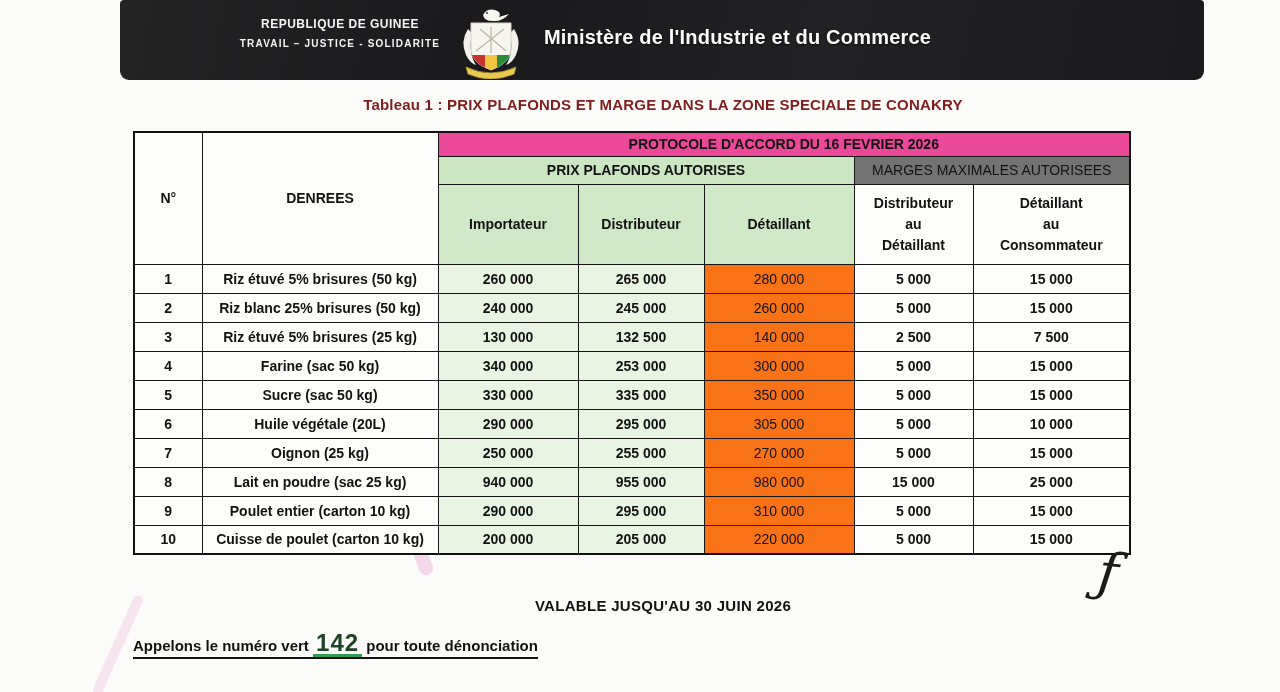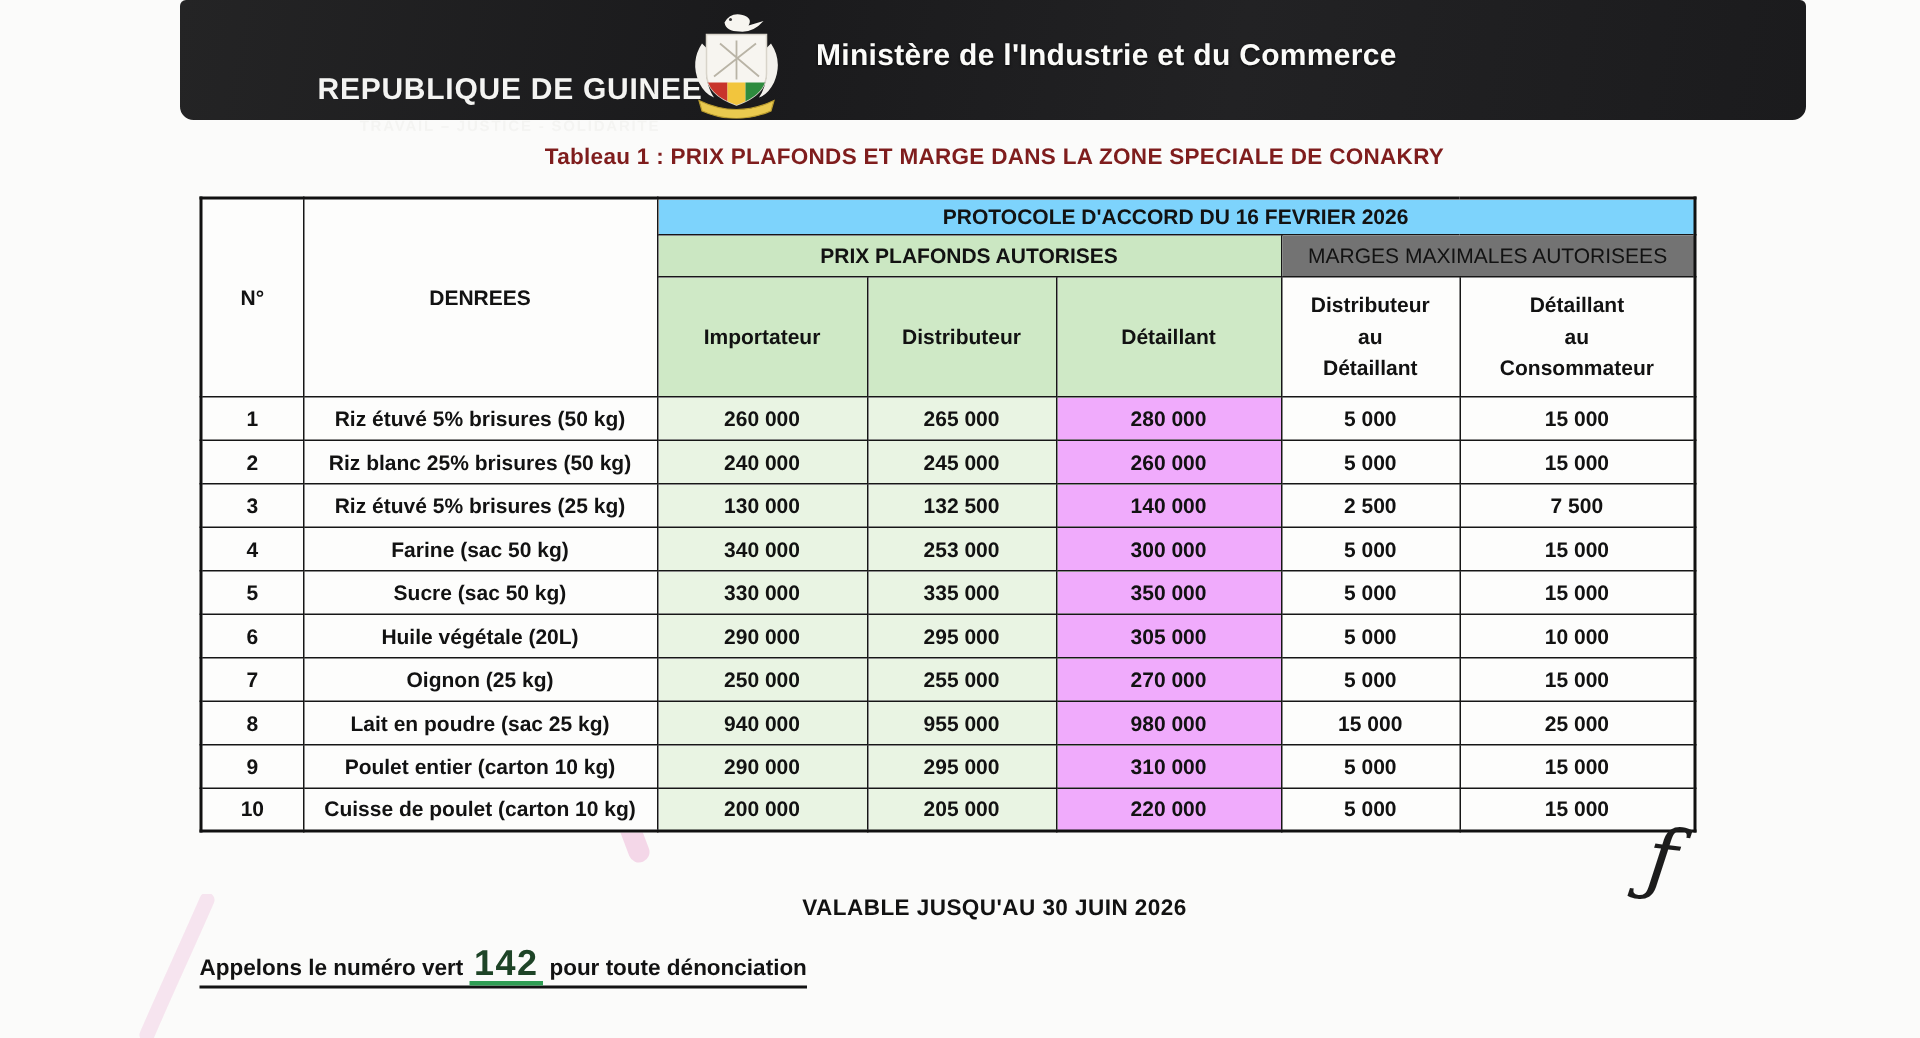--- a/index.html
+++ b/index.html
@@ -12,21 +12,21 @@
   
   .topbar{
     position:absolute;left:120px;top:0;width:1084px;height:80px;
     background:linear-gradient(100deg,#242425 0%,#1a1a1c 35%,#222224 65%,#1b1b1d 100%);
     border-radius:4px 4px 9px 9px;
     display:flex;align-items:center;
   }
   .republic{
     position:absolute;left:60px;top:17px;width:320px;text-align:center;color:#f4f4f2;
   }
-  .republic .line1{font-size:20px;font-weight:700;letter-spacing:.5px;margin-top:32px;}
+  .republic .line1{font-size:12px;font-weight:700;letter-spacing:.5px;}
   .republic .line2{font-size:10px;font-weight:700;letter-spacing:1.2px;margin-top:7px;}
   .emblem{position:absolute;left:336px;top:3px;width:70px;height:76px;}
   .ministry{
     position:absolute;left:424px;top:26px;
     color:#fbfbf9;font-size:20px;font-weight:700;letter-spacing:.2px;
     text-shadow:0 1px 2px rgba(0,0,0,.7);
   }
   
   .doc-title{
     position:absolute;left:133px;top:96px;width:1060px;text-align:center;
@@ -41,30 +41,30 @@
   table.price td{
     border:1.6px solid #161616;
     font-size:14px;text-align:center;vertical-align:middle;
     padding:2px 4px;overflow:hidden;
   }
   table.price{border:2.4px solid #111;}
   tr.h-proto{height:24px;}
   tr.h-group{height:28px;}
   tr.h-cols{height:80px;}
   tr.data-row{height:29px;}
-  td.c-proto{font-weight:700;font-size:14px;background:#7dd3fc;}
+  td.c-proto{font-weight:700;font-size:14px;background:#ec4899;}
   td.c-group-green{font-weight:700;background:#cbe7c2;}
   td.c-group-white{font-weight:400;background:#737373;}
   td.c-head{font-weight:700;}
   td.c-head-green{background:#cfe9c6;font-weight:700;}
   td.c-head-stack{font-weight:700;line-height:1.5;}
   td.c-n{font-weight:700;}
   td.c-denree{text-align:left;padding-left:10px;font-weight:600;margin-top:28px;}
   td.c-green{background:#e9f4e3;font-weight:600;}
-  td.c-green-bold{background:#f0abfc;font-weight:700;}
+  td.c-green-bold{background:#f97316;font-weight:400;}
   td.c-marge{background:#fdfdfc;font-weight:600;}
   
   .validity{
     position:absolute;left:133px;top:597px;width:1060px;text-align:center;
     font-size:15px;font-weight:700;letter-spacing:.3px;
   }
   .hotline-wrap{
     position:absolute;left:133px;top:632px;width:1060px;text-align:left;
   }
   .hotline-line{

